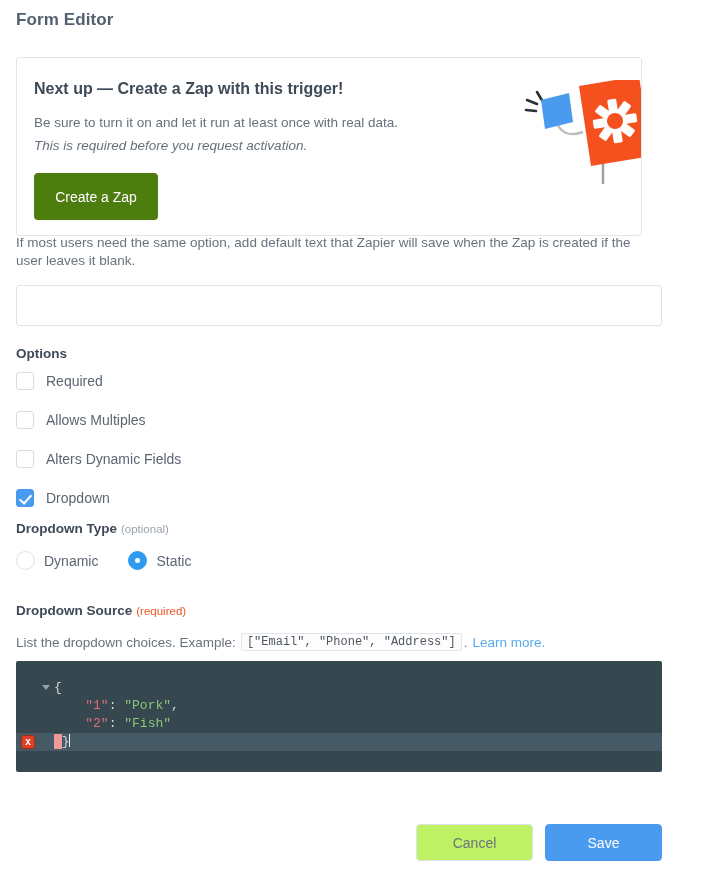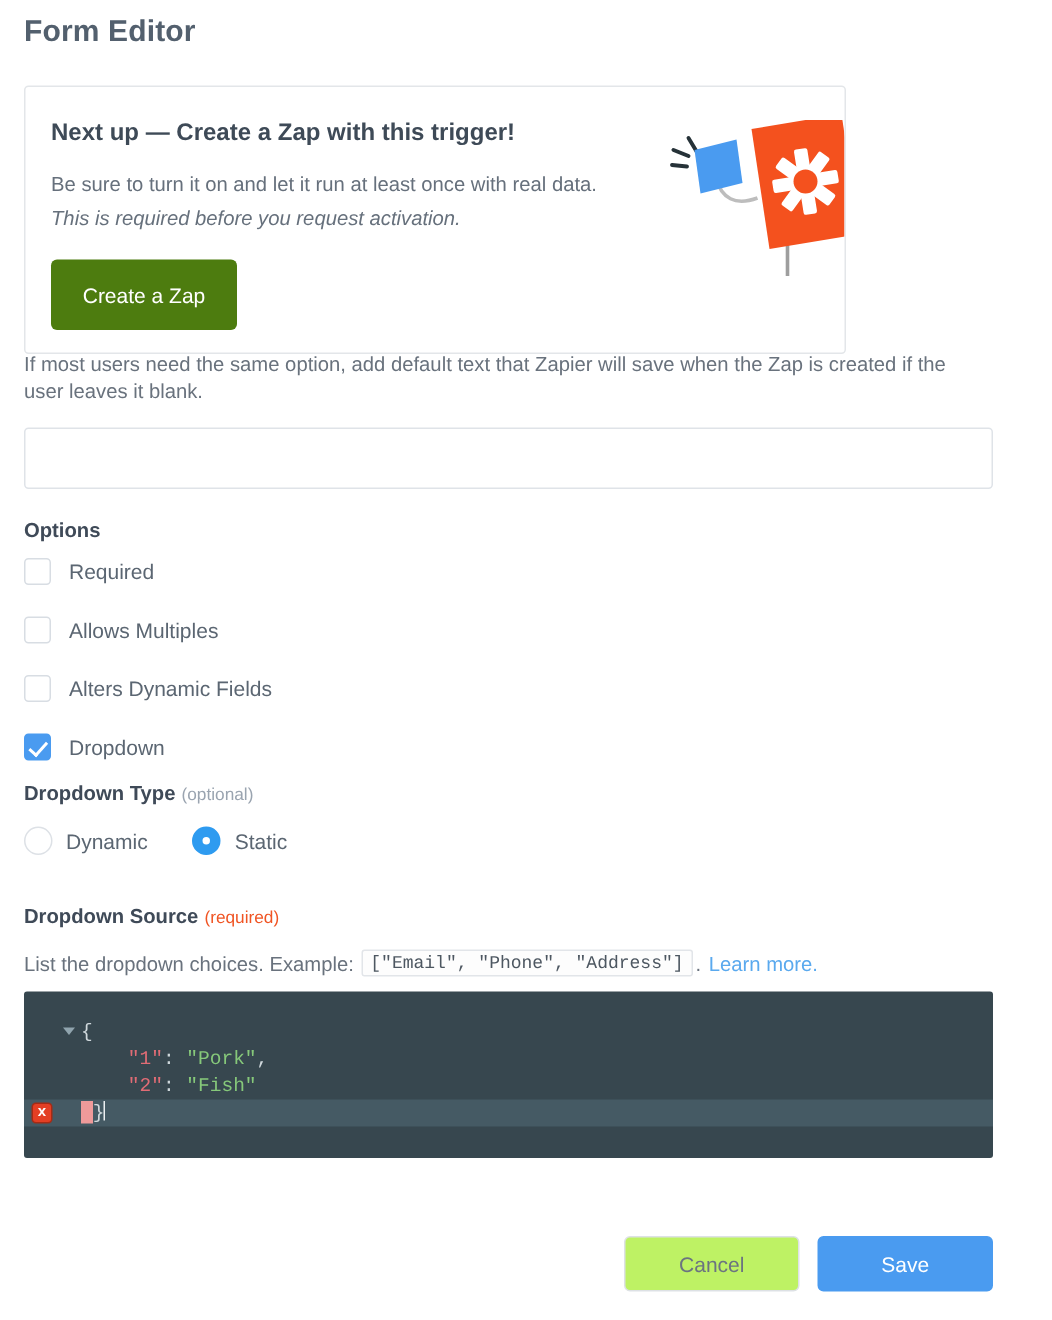--- a/index.html
+++ b/index.html
@@ -8,21 +8,21 @@
     width: 701px; height: 880px;
     background: #ffffff;
     font-family: "Liberation Sans", sans-serif;
     -webkit-font-smoothing: antialiased;
   }
   .page { position: relative; width: 701px; height: 880px; overflow: hidden; background:#fff; }
 
   
   .page-title {
     position: absolute; left: 16px; top: 10px;
-    font-size: 20px; font-weight: 600; color: #53606e;
+    font-size: 17px; font-weight: 600; color: #53606e;
     letter-spacing: .1px;
   }
 
   
   .form-body { position: absolute; left: 0; top: 0; width: 701px; }
 
   .helper-text {
     position: absolute; left: 16px; top: 234px; width: 640px;
     font-size: 13.5px; line-height: 18px; color: #69727d;
   }
@@ -136,21 +136,21 @@
     background: #bef264; border: 1px solid #dde1e5; color: #6b7480;
   }
   .btn-save {
     left: 545px; top: 824px; width: 117px; height: 37px;
     background: #4a9bf0; border: 1px solid #4a9bf0; color: #fff;
   }
 
   
   .banner {
     position: absolute; left: 16px; top: 57px;
-    width: 548px; height: 179px;
+    width: 626px; height: 179px;
     background: #ffffff;
     border: 1px solid #e3e6e9; border-radius: 3px;
     overflow: hidden;
   }
   .banner-title {
     position: absolute; left: 17px; top: 22px;
     font-size: 16px; font-weight: 700; color: #3e4a57;
   }
   .banner-sub {
     position: absolute; left: 17px; top: 57px;

